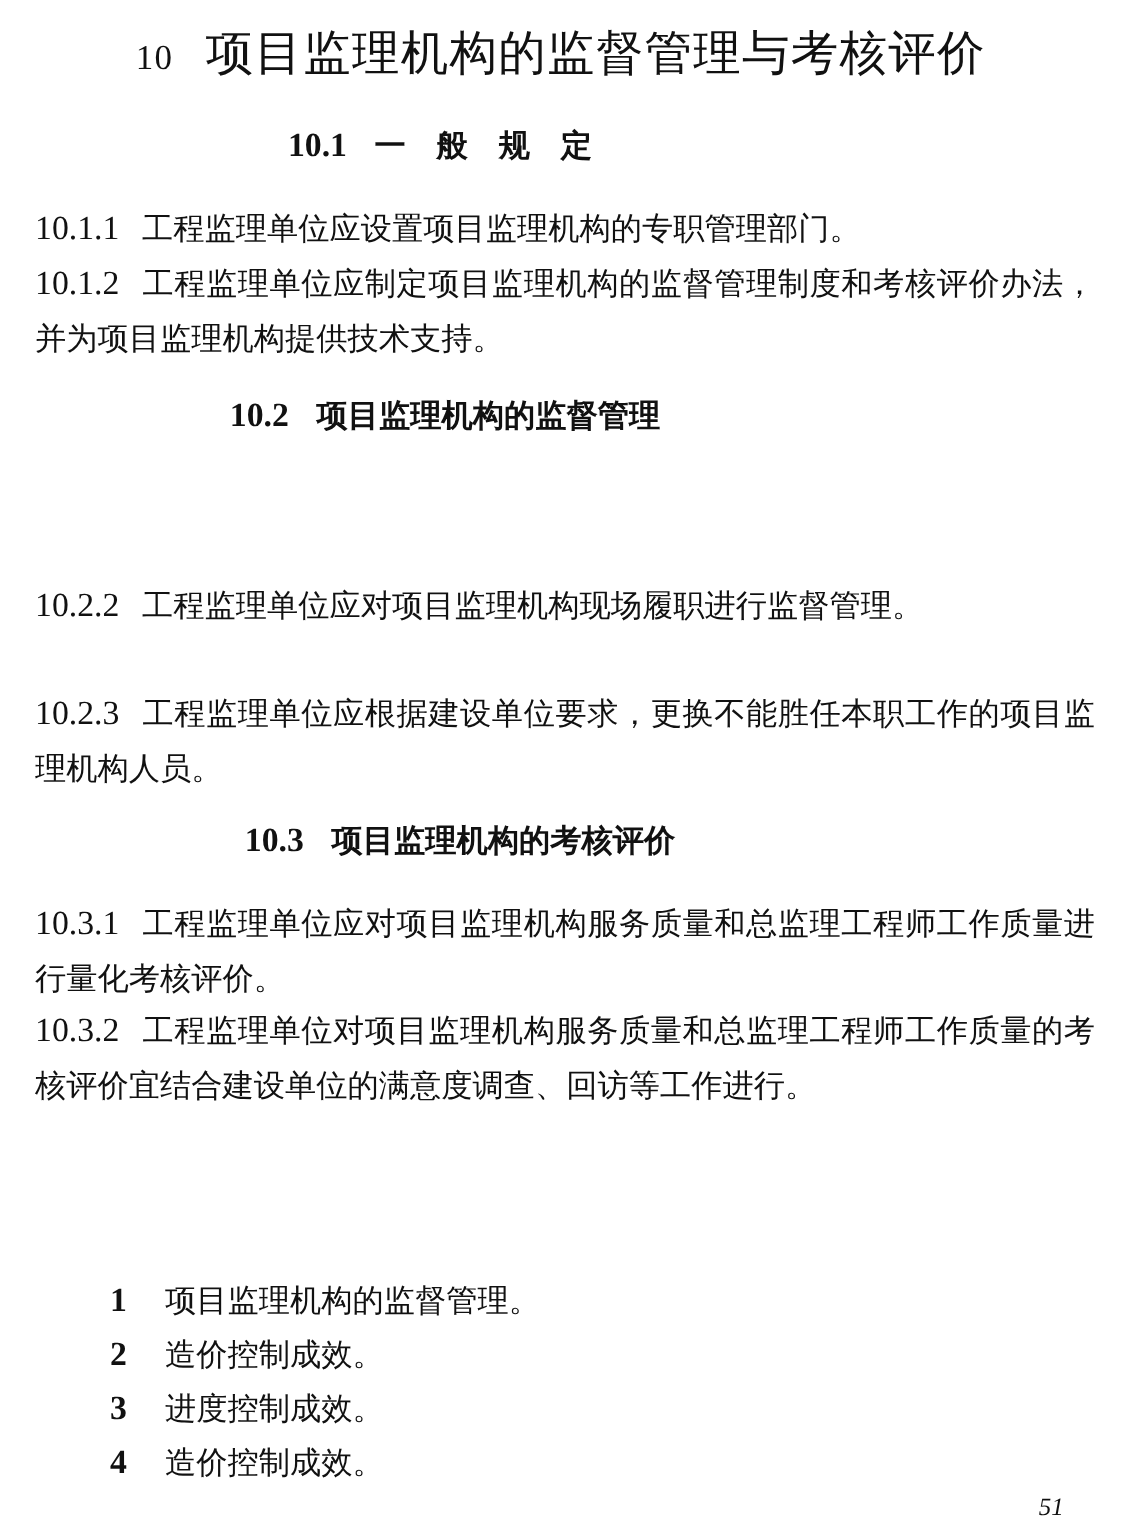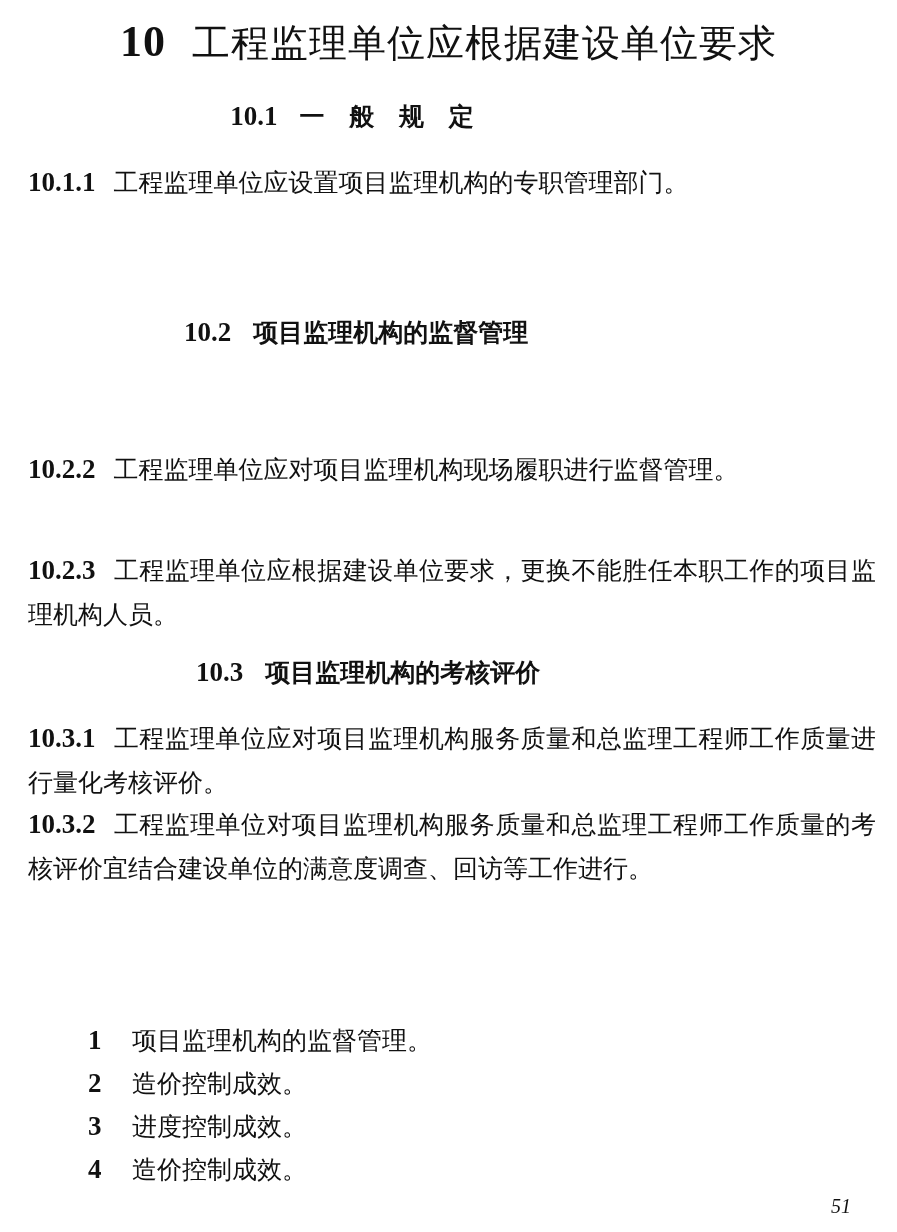--- a/index.html
+++ b/index.html
@@ -26,23 +26,23 @@
       left: 0;
       width: 897px;
       text-align: center;
       font-size: 38px;
       line-height: 60px;
       white-space: nowrap;
       letter-spacing: 1px;
     }
     .chapter-title .num {
       font-family: "Liberation Serif", "DejaVu Serif", serif;
-      font-weight: bold;
+      font-weight: normal;
       margin-right: 26px;
-      font-size: 44px;
+      font-size: 28px;
     }
     .section-title {
       position: absolute;
       left: 0;
       width: 712px;
       text-align: center;
       font-size: 25px;
       line-height: 40px;
       font-weight: bold;
       white-space: nowrap;
@@ -57,21 +57,21 @@
     .clause {
       position: absolute;
       left: 28px;
       width: 848px;
       font-size: 25px;
       line-height: 44px;
       text-align: justify;
     }
     .clause .num {
       font-family: "Liberation Serif", "DejaVu Serif", serif;
-      font-weight: bold;
+      font-weight: normal;
       font-size: 27px;
       margin-right: 18px;
     }
     .item {
       position: absolute;
       left: 88px;
       font-size: 25px;
       line-height: 44px;
       white-space: nowrap;
     }
@@ -91,38 +91,41 @@
       font-size: 20px;
       line-height: 36px;
     }
   </style>
 </head>
 <body>
 
 <div class="page">
 
   <div class="chapter-title">
-    <span class="num">10</span><span>工程监理单位应根据建设单位要求</span>
+    <span class="num">10</span><span>项目监理机构的监督管理与考核评价</span>
   </div>
 
   <div class="section-title" style="top:96px;">
     <span class="num">10.1</span><span class="spaced">一 般 规 定</span>
   </div>
 
   <div class="clause" style="top:160px;">
     <span class="num">10.1.1</span><span>工程监理单位应设置项目监理机构的专职管理部门。</span>
   </div>
 
+  <div class="clause" style="top:204px;">
+    <span class="num">10.1.2</span><span>工程监理单位应制定项目监理机构的监督管理制度和考核评价办法，并为项目监理机构提供技术支持。</span>
+  </div>
 
   <div class="section-title" style="top:312px;">
     <span class="num">10.2</span><span>项目监理机构的监督管理</span>
   </div>
 
 
-  <div class="clause" style="top:447px;">
+  <div class="clause" style="top:462px;">
     <span class="num">10.2.2</span><span>工程监理单位应对项目监理机构现场履职进行监督管理。</span>
   </div>
 
   <div class="clause" style="top:548px;">
     <span class="num">10.2.3</span><span>工程监理单位应根据建设单位要求，更换不能胜任本职工作的项目监理机构人员。</span>
   </div>
 
   <div class="section-title" style="top:652px;margin-left:12px;">
     <span class="num">10.3</span><span>项目监理机构的考核评价</span>
   </div>

